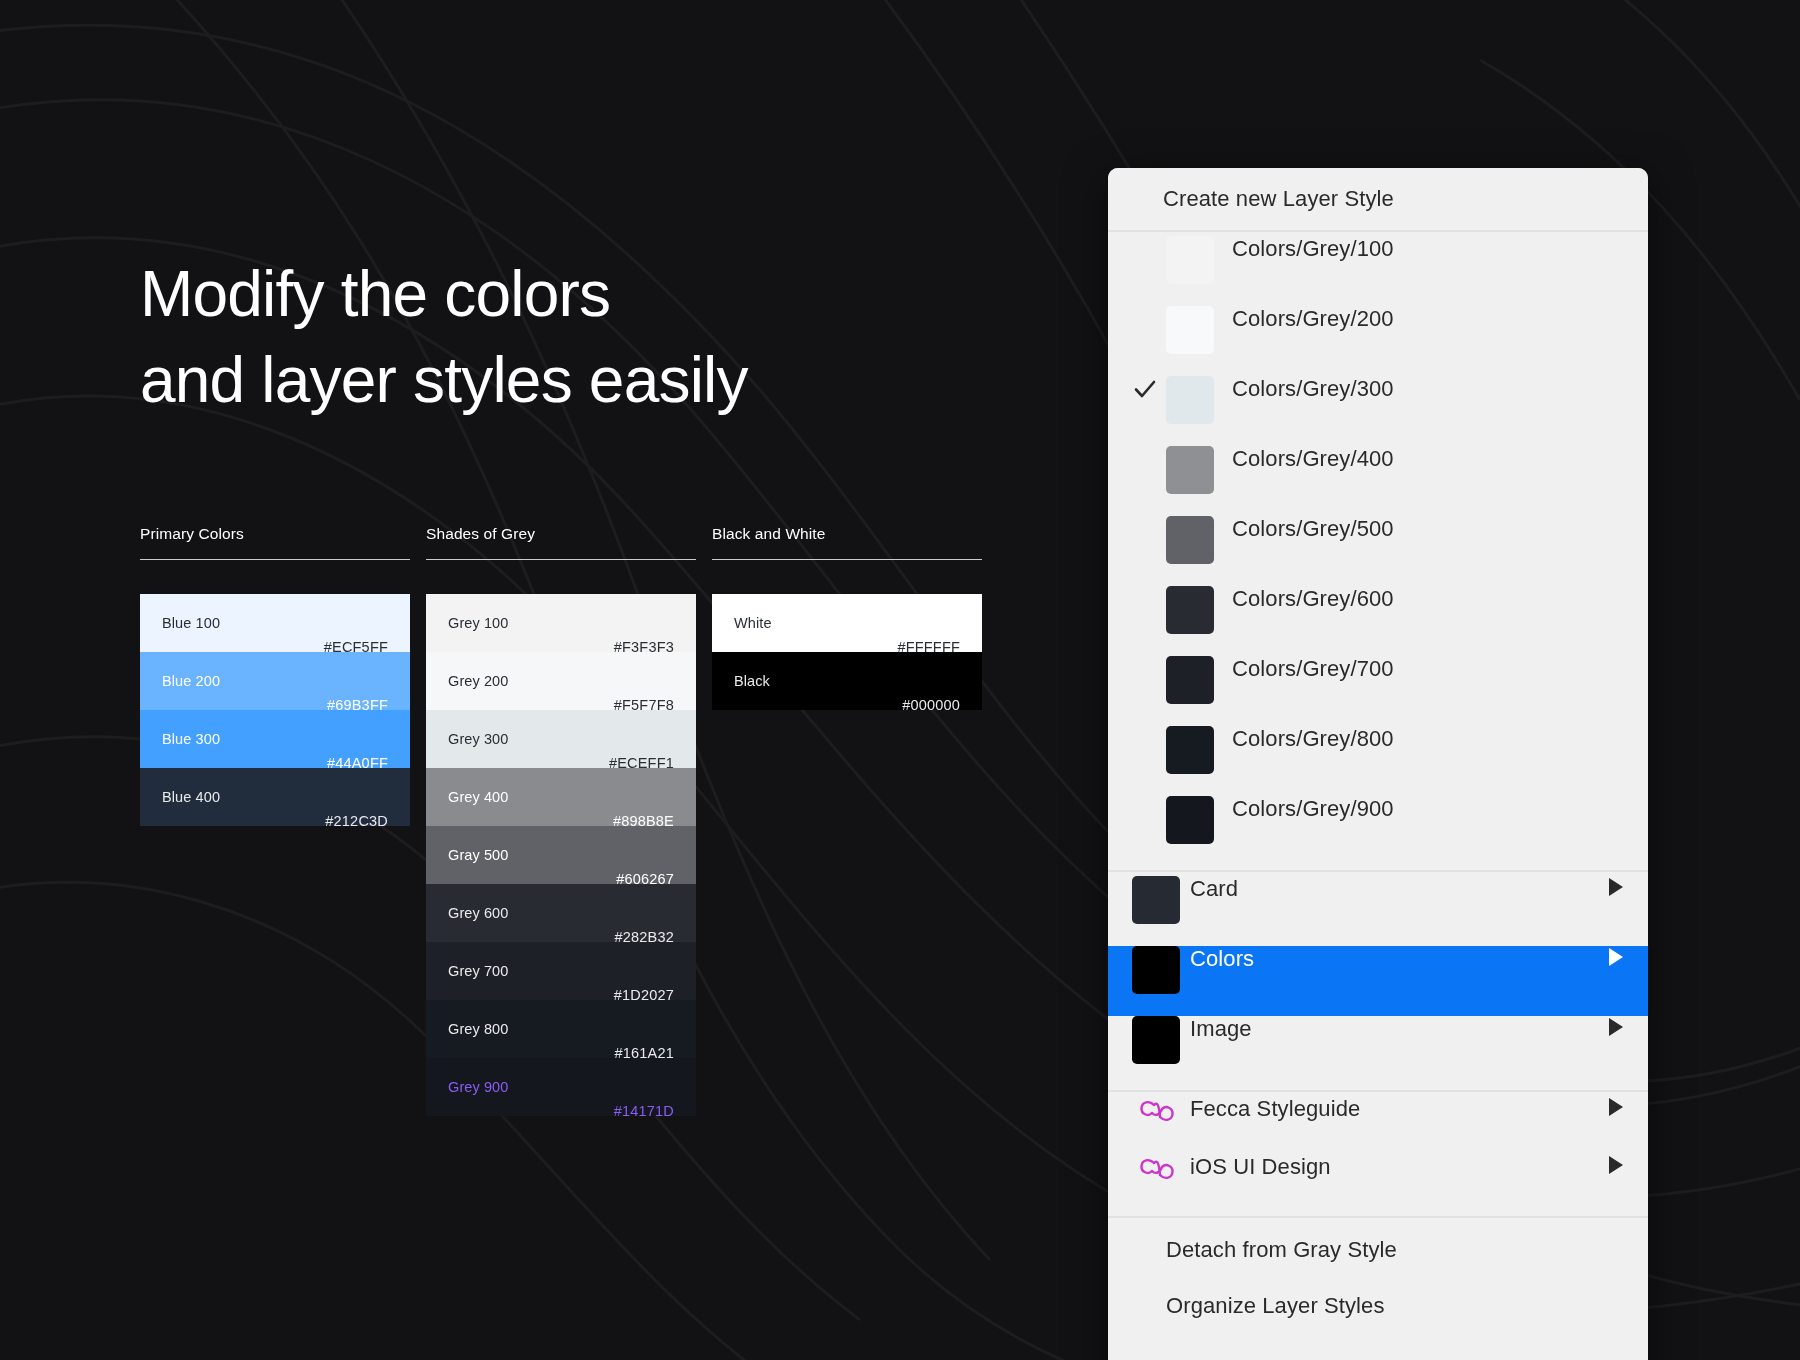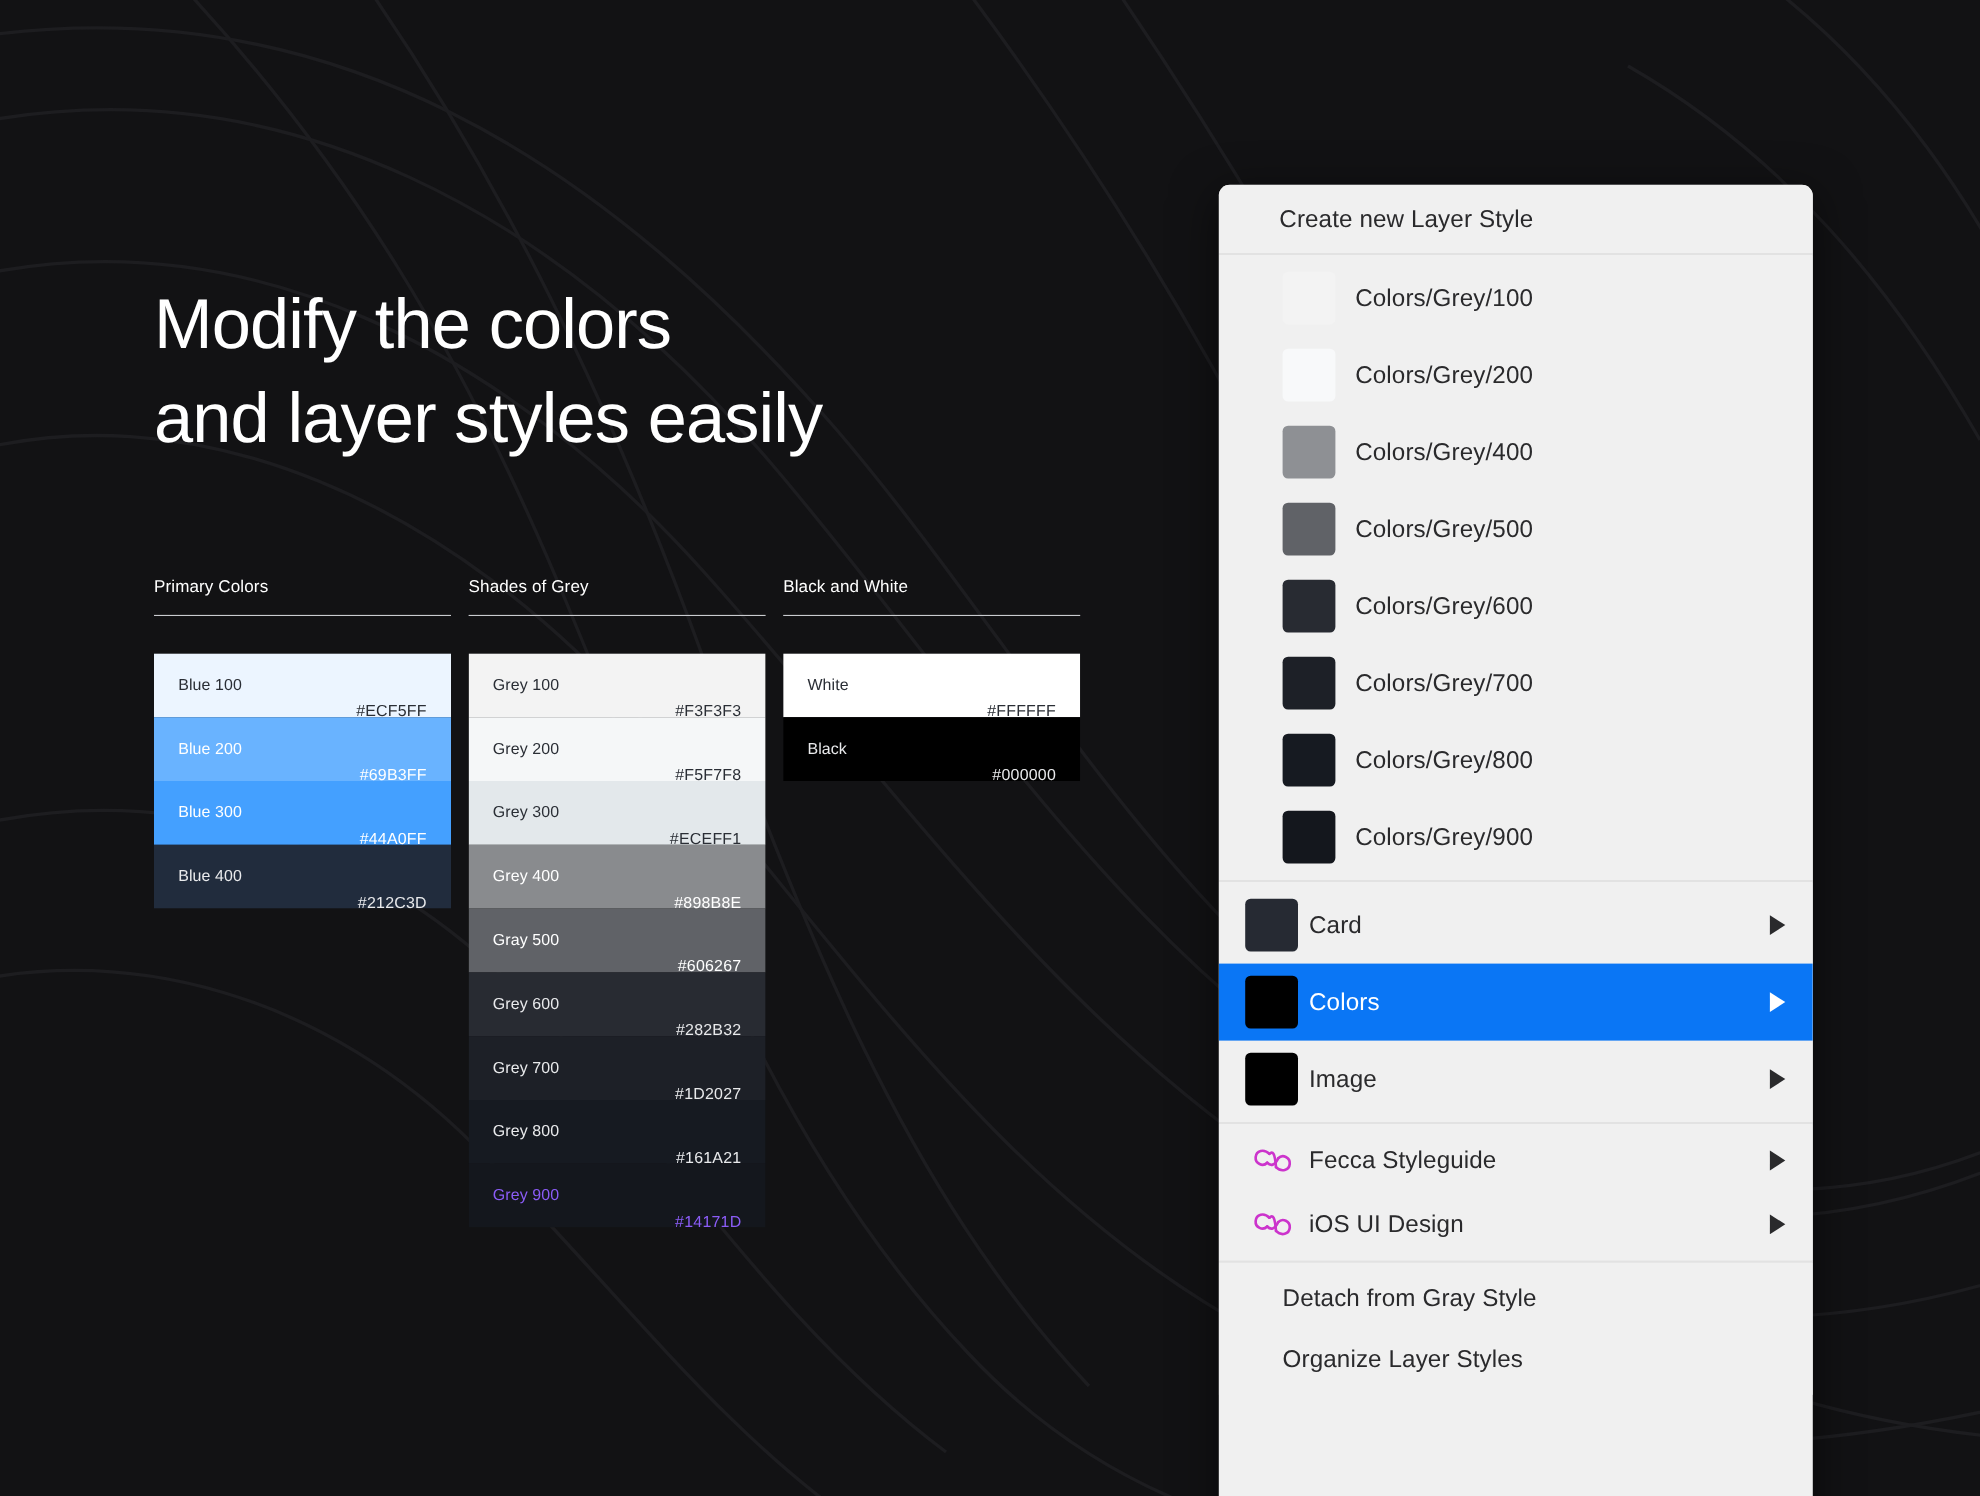--- a/index.html
+++ b/index.html
@@ -49,21 +49,21 @@
   }
   .menu-header {
     height: 62px; display: flex; align-items: center;
     padding-left: 55px; font-size: 22px; color: #2a2a2c;
     background: #f0f0f0;
     letter-spacing: 0.1px;
   }
   .menu-sep { height: 2px; background: #e2e2e2; }
   .menu-section { background: #f0f0f0; padding: 4px 0; }
   .menu-item {
-    height: 70px; display: flex; align-items: center;
+    height: 70px; display: flex; align-items: flex-start;
     padding-left: 16px; padding-right: 22px;
     font-size: 22px; color: #2a2a2c;
     position: relative;
   }
   .check-col { width: 42px; flex: 0 0 42px; display: flex; align-items: center; justify-content: center; }
   .check-col svg { display: block; }
   .sw-col { width: 66px; flex: 0 0 66px; display: flex; align-items: center; }
   .sw-box { width: 48px; height: 48px; border-radius: 5px; }
   .item-label { flex: 1 1 auto; white-space: nowrap; letter-spacing: 0.1px; }
   .arrow-col { width: 34px; flex: 0 0 34px; display: flex; align-items: center; justify-content: flex-end; }
@@ -206,20 +206,31 @@
       </div>
 
       <div class="menu-item">
         <div class="check-col"></div>
         <div class="sw-col">
           <div class="sw-box" style="background:#F8F9FA"></div>
         </div>
         <span class="item-label">Colors/Grey/200</span>
       </div>
 
+      <div class="menu-item">
+        <div class="check-col">
+          <svg width="26" height="26" viewBox="0 0 26 26">
+            <path d="M4 13.5 L10 20 L22 6" fill="none" stroke="#2a2a2c" stroke-width="2.6" stroke-linecap="round" stroke-linejoin="round"></path>
+          </svg>
+        </div>
+        <div class="sw-col">
+          <div class="sw-box" style="background:#E1E8EC"></div>
+        </div>
+        <span class="item-label">Colors/Grey/300</span>
+      </div>
 
       <div class="menu-item">
         <div class="check-col"></div>
         <div class="sw-col">
           <div class="sw-box" style="background:#8E9094"></div>
         </div>
         <span class="item-label">Colors/Grey/400</span>
       </div>
 
       <div class="menu-item">

